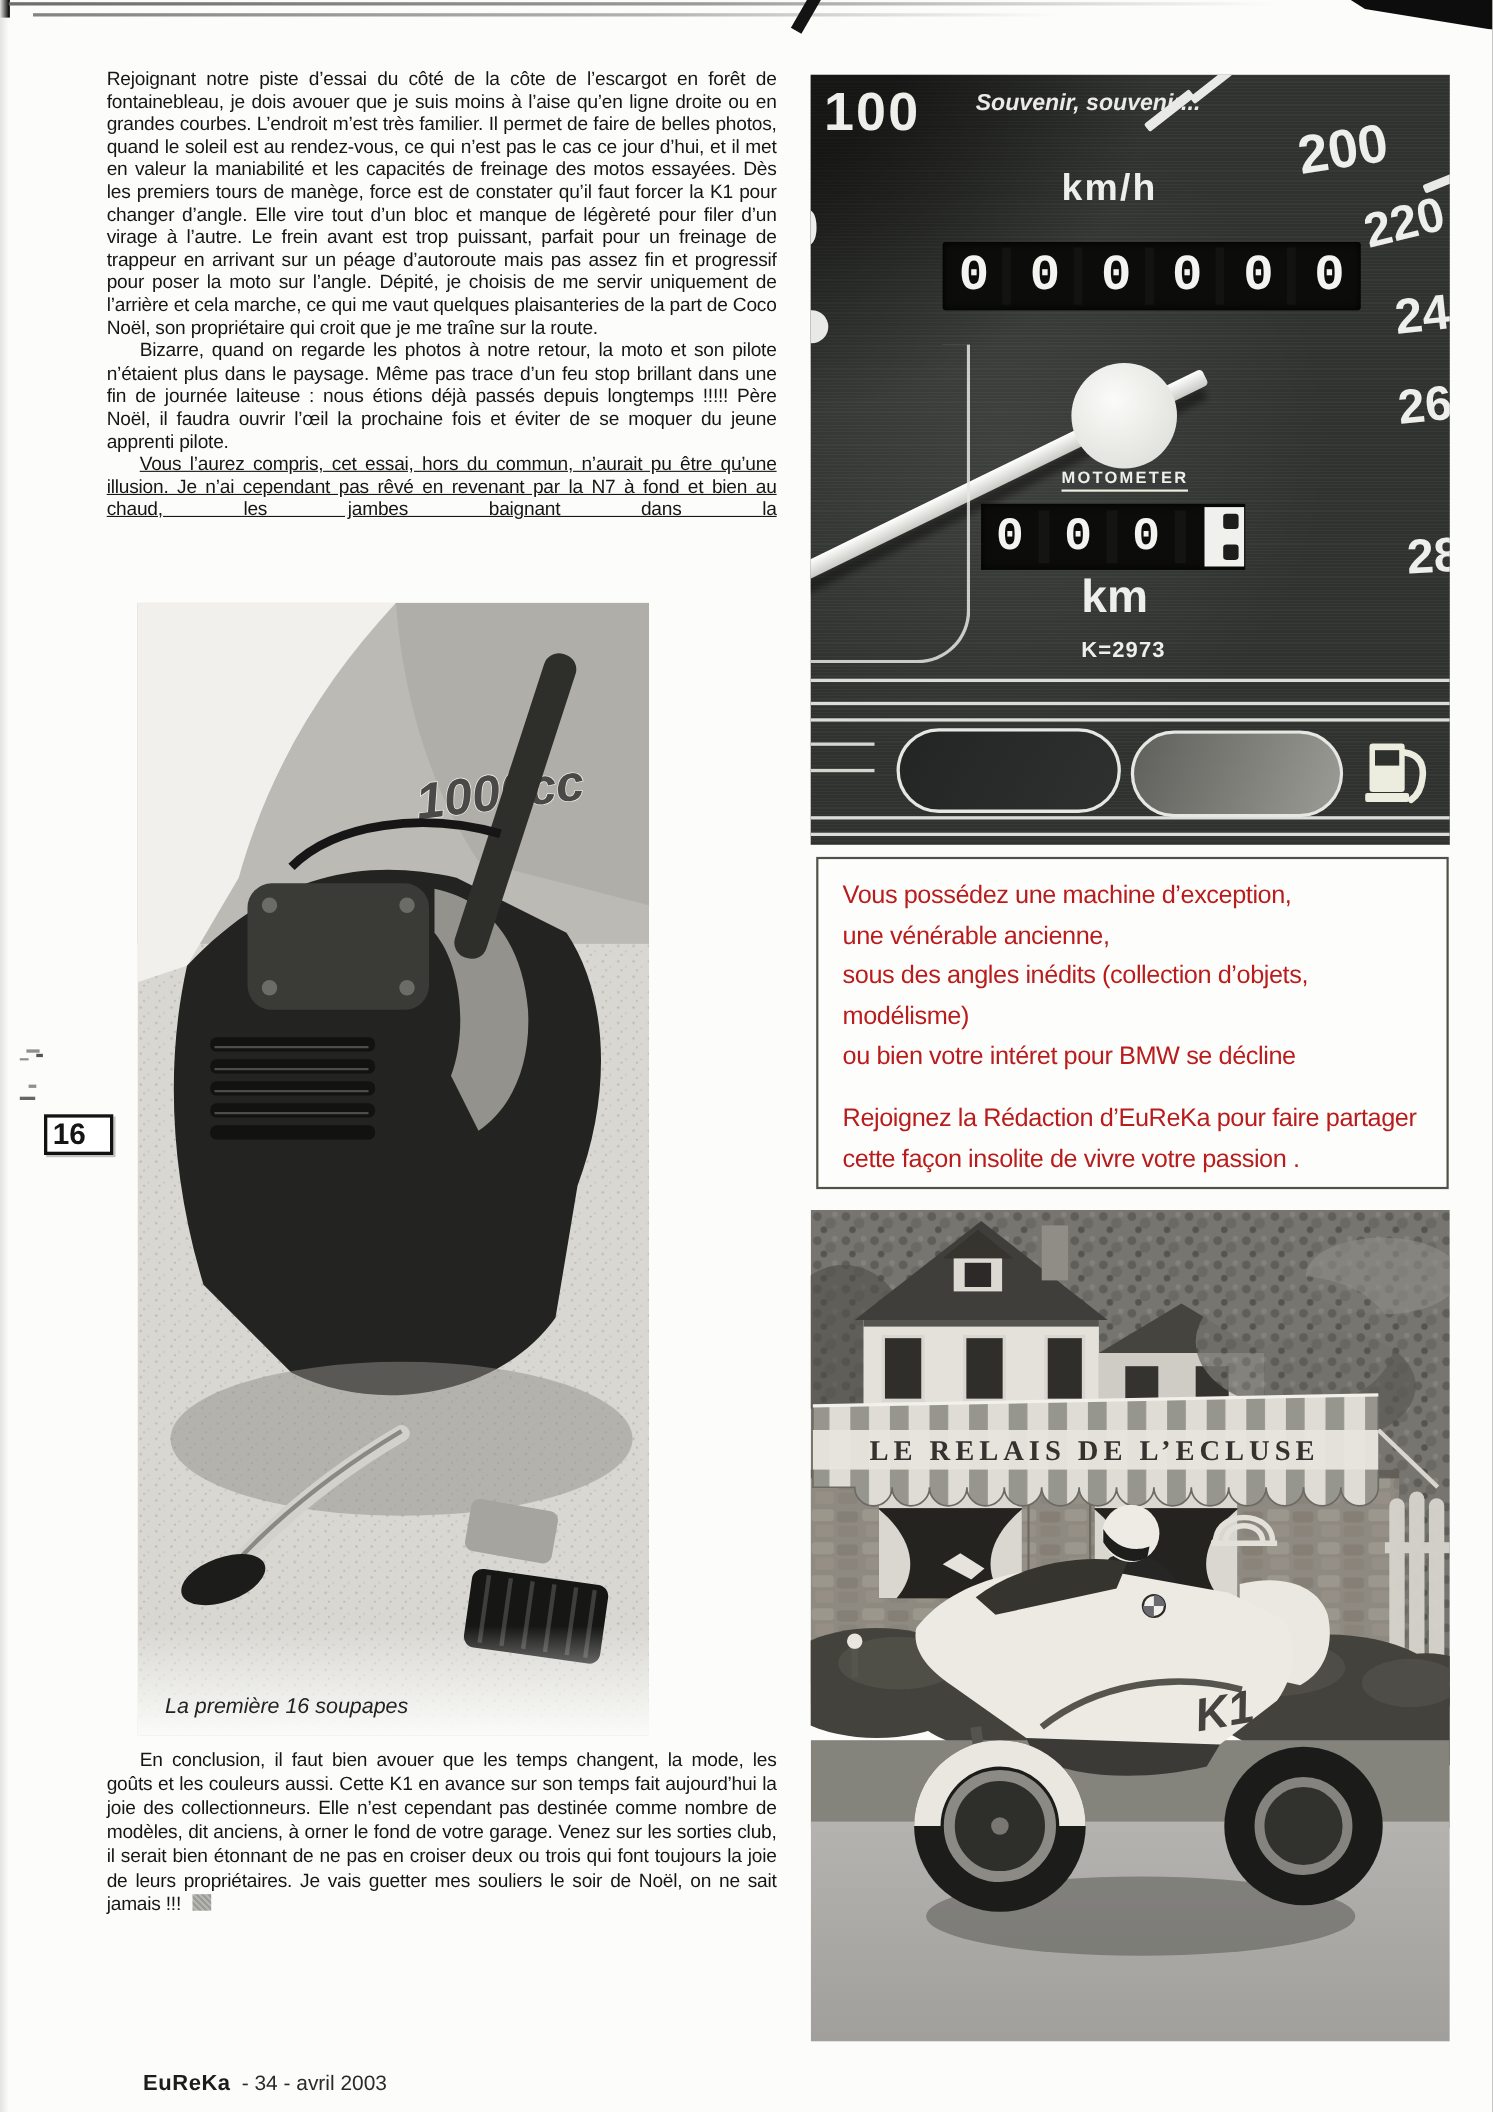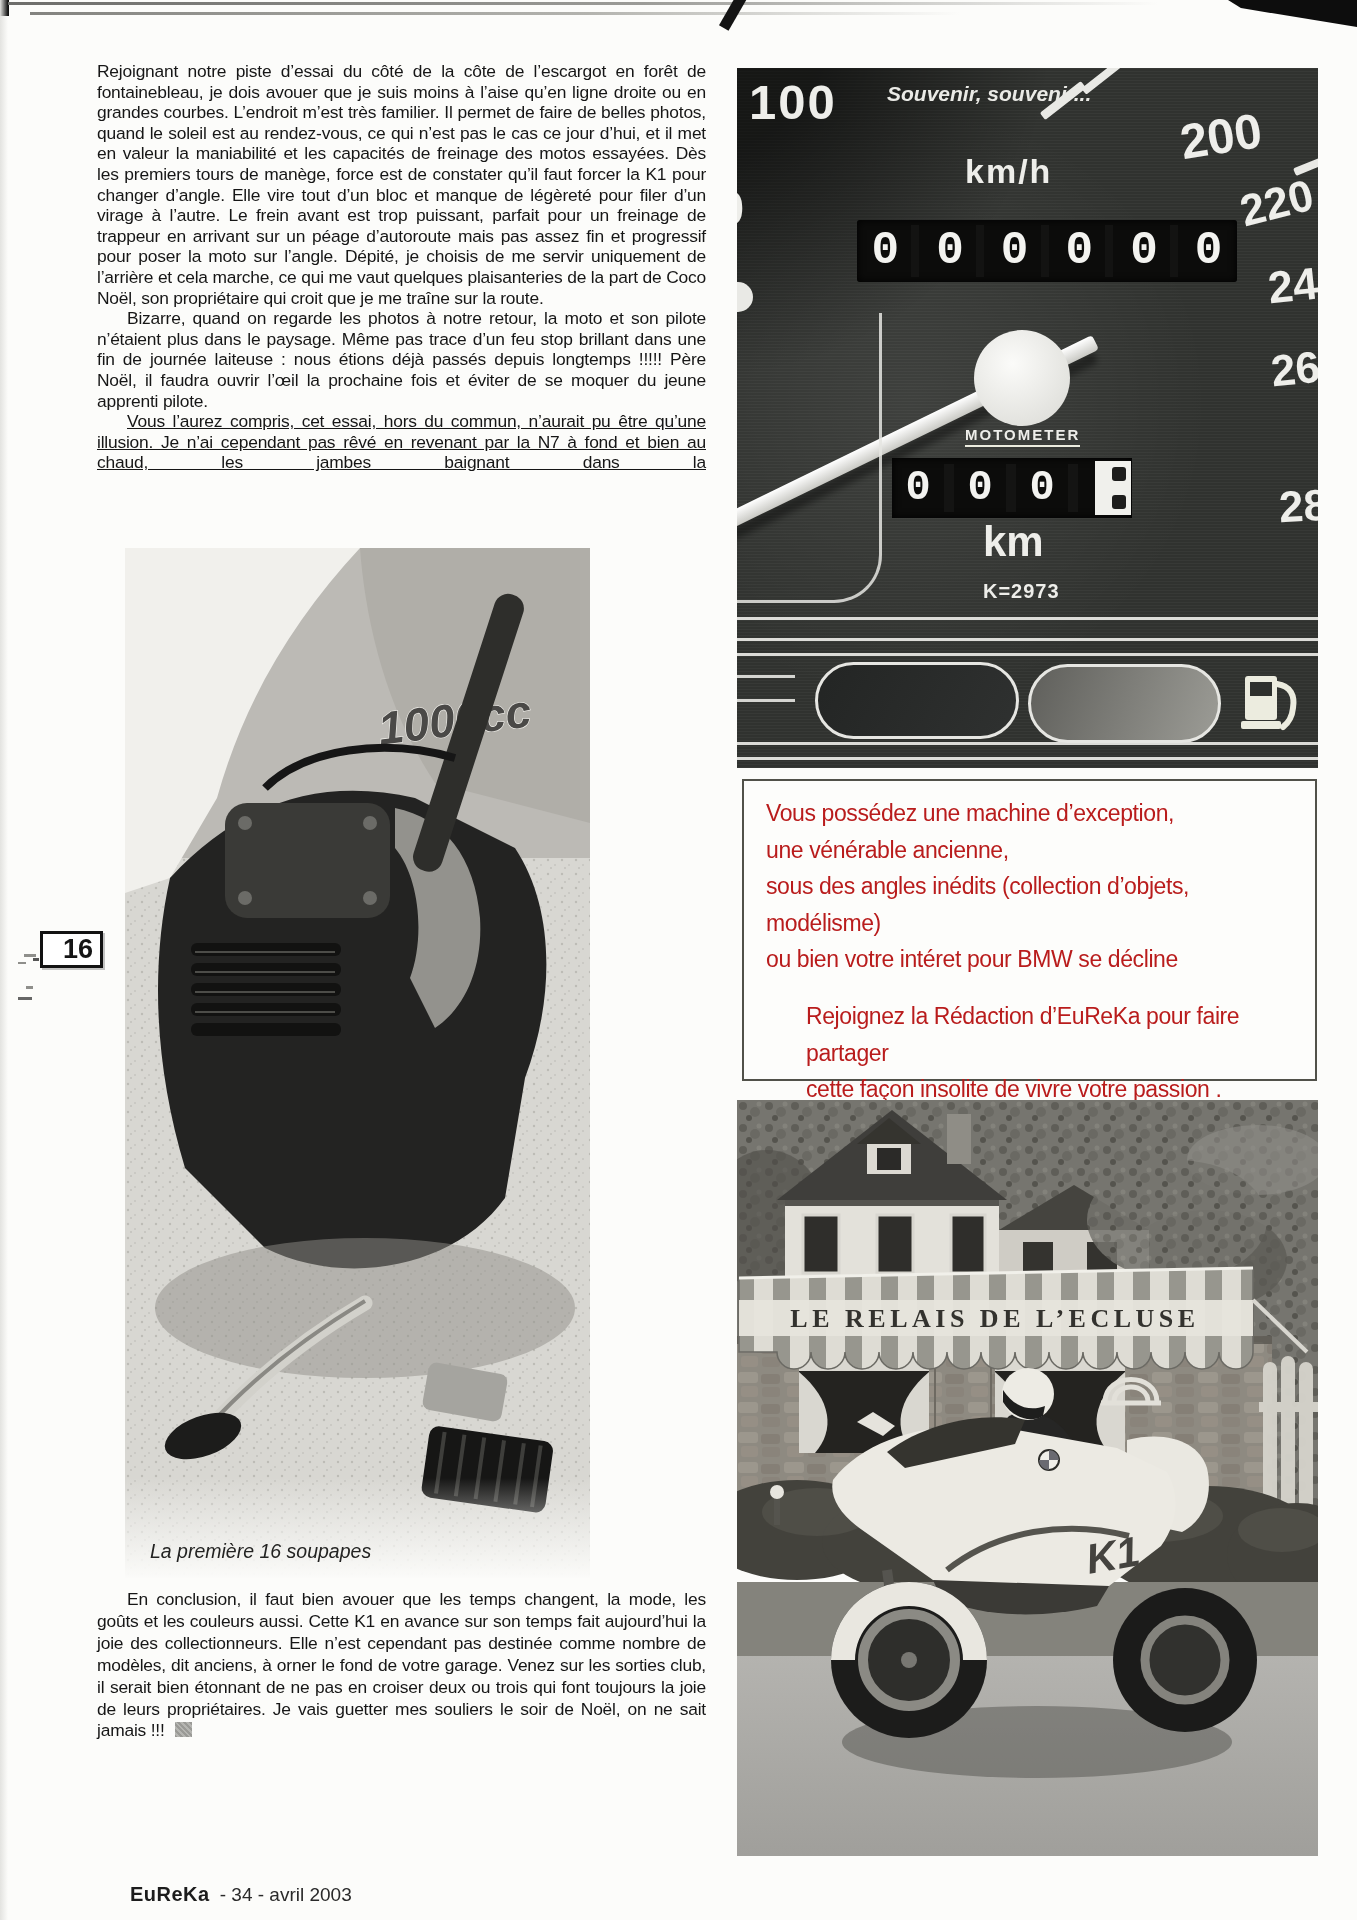--- a/index.html
+++ b/index.html
@@ -26,23 +26,23 @@
     font-size:17.4px;line-height:20.6px;letter-spacing:-0.2px;color:#161616;}
   .coltext p{margin:0;}
   .coltext p.indent{text-indent:30px;}
   .coltext p.cont{text-align-last:justify;text-decoration:underline;}
   .col-top{top:61px;}
   .col-bottom{top:1589px;line-height:21.9px;}
   .endsq{display:inline-block;width:17px;height:15px;margin-left:10px;vertical-align:-1px;
     background:repeating-linear-gradient(45deg,#9a9a96 0 2px,#b5b5b1 2px 4px);}
 
   
-  .page-marker{position:absolute;left:40px;top:931px;width:63px;height:37px;box-sizing:border-box;
+  .page-marker{position:absolute;left:40px;top:1013px;width:63px;height:37px;box-sizing:border-box;
     background:#fff;border:3px solid #121212;font-weight:bold;font-size:27px;line-height:30px;
-    text-align:right;padding-right:7px;box-shadow:2px 2px 0 rgba(90,90,90,.35);}
+    text-align:right;padding-right:22px;box-shadow:2px 2px 0 rgba(90,90,90,.35);}
   .dash{position:absolute;background:#8f8f8b;}
 
   
   .speedo{position:absolute;left:737px;top:68px;width:581px;height:700px;overflow:hidden;
     background:
       radial-gradient(circle at -5% -5%, rgba(0,0,0,.55) 0 12%, rgba(0,0,0,0) 36%),
       radial-gradient(circle at 30% 48%, rgba(255,255,255,.07), rgba(255,255,255,0) 55%),
       repeating-linear-gradient(0deg, rgba(255,255,255,.035) 0 1px, rgba(0,0,0,0) 1px 3px),
       #30322f;
     color:#eeeeea;}
@@ -94,21 +94,21 @@
   .pill{position:absolute;border:3px solid #e6e6e2;border-radius:40px;}
   .pill.p1{left:78px;top:594px;width:198px;height:71px;background:linear-gradient(120deg,#232524,#2f3130);}
   .pill.p2{left:291px;top:596px;width:187px;height:73px;background:linear-gradient(110deg,#5f5f5b,#9c9c96);}
   .fuel{position:absolute;left:504px;top:600px;}
 
   
   .promo{position:absolute;left:742px;top:779px;width:575px;height:302px;box-sizing:border-box;
     border:2px solid #515149;background:#fdfdfb;}
   .promo .blk{position:absolute;left:22px;right:8px;font-size:23px;line-height:36.5px;
     letter-spacing:-0.4px;color:#b91c1c;}
-  .promo .b1{top:14px;} .promo .b2{top:217px;margin-left:40px;}
+  .promo .b1{top:14px;} .promo .b2{top:217px;}
 
   
   .engine{position:absolute;left:125px;top:548px;width:465px;height:1030px;}
   .relais{position:absolute;left:737px;top:1100px;width:581px;height:756px;}
   .engine-caption{position:absolute;left:150px;top:1540px;font-style:italic;font-size:19.5px;color:#232322;}
 
   
   .footer{position:absolute;left:130px;top:1883px;font-size:20px;color:#1c1c1c;}
   .footer b{letter-spacing:0.5px;}
   .footer span{margin-left:10px;font-size:19px;color:#2a2a2a;}

